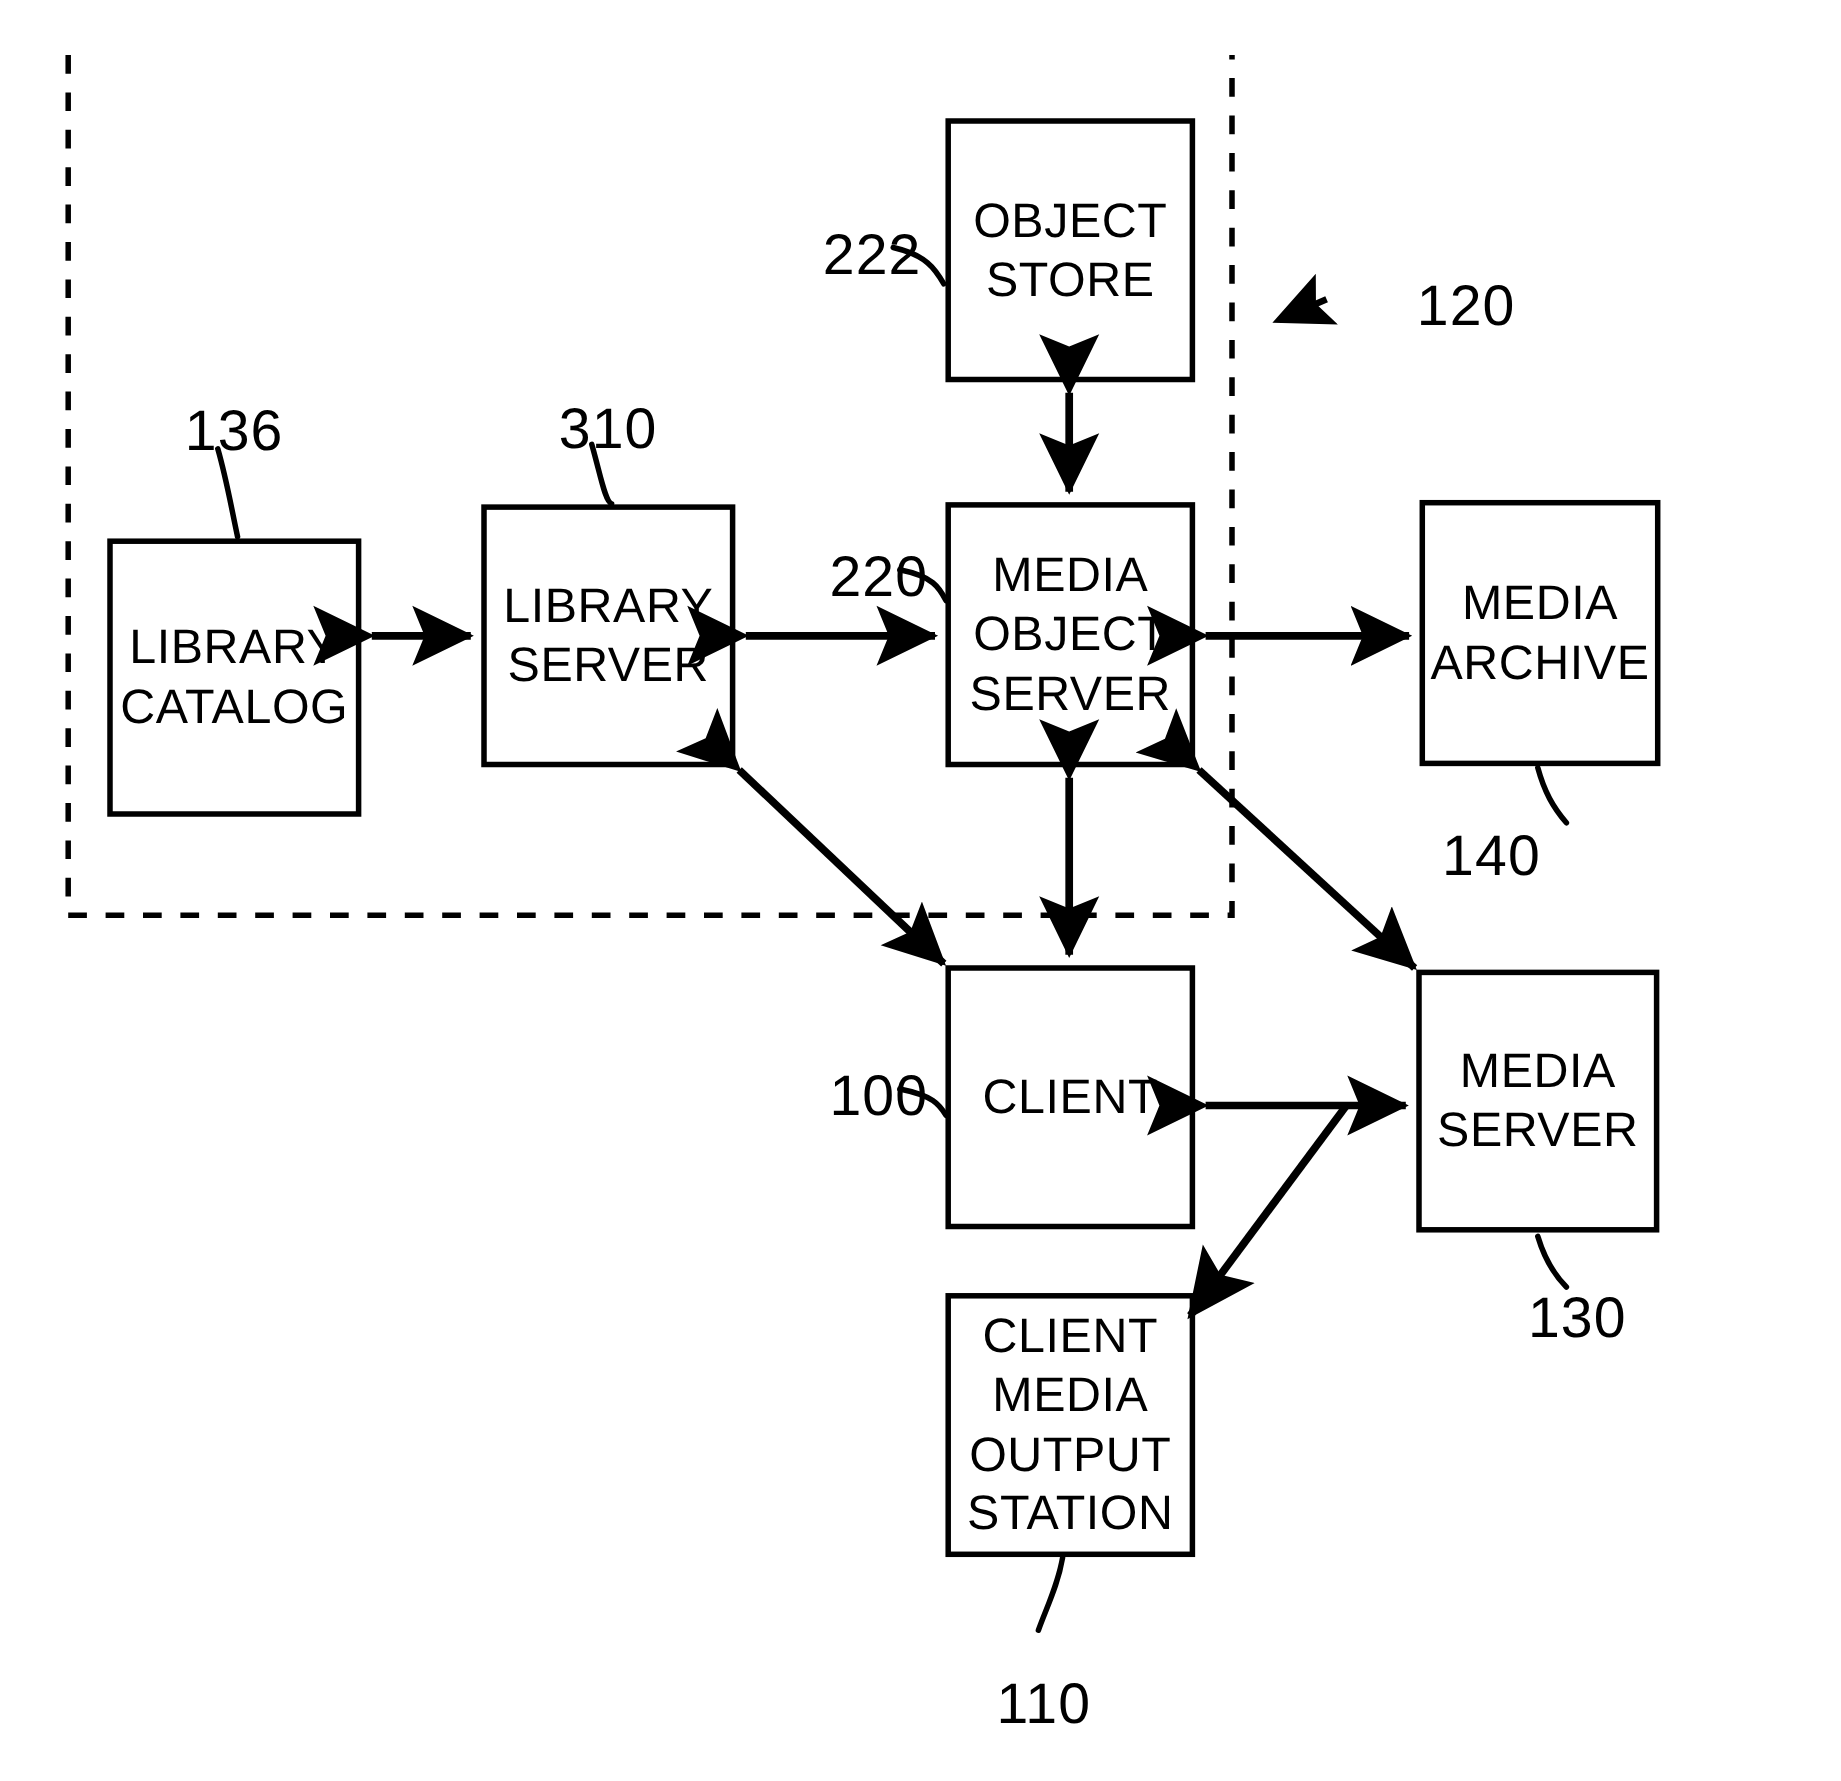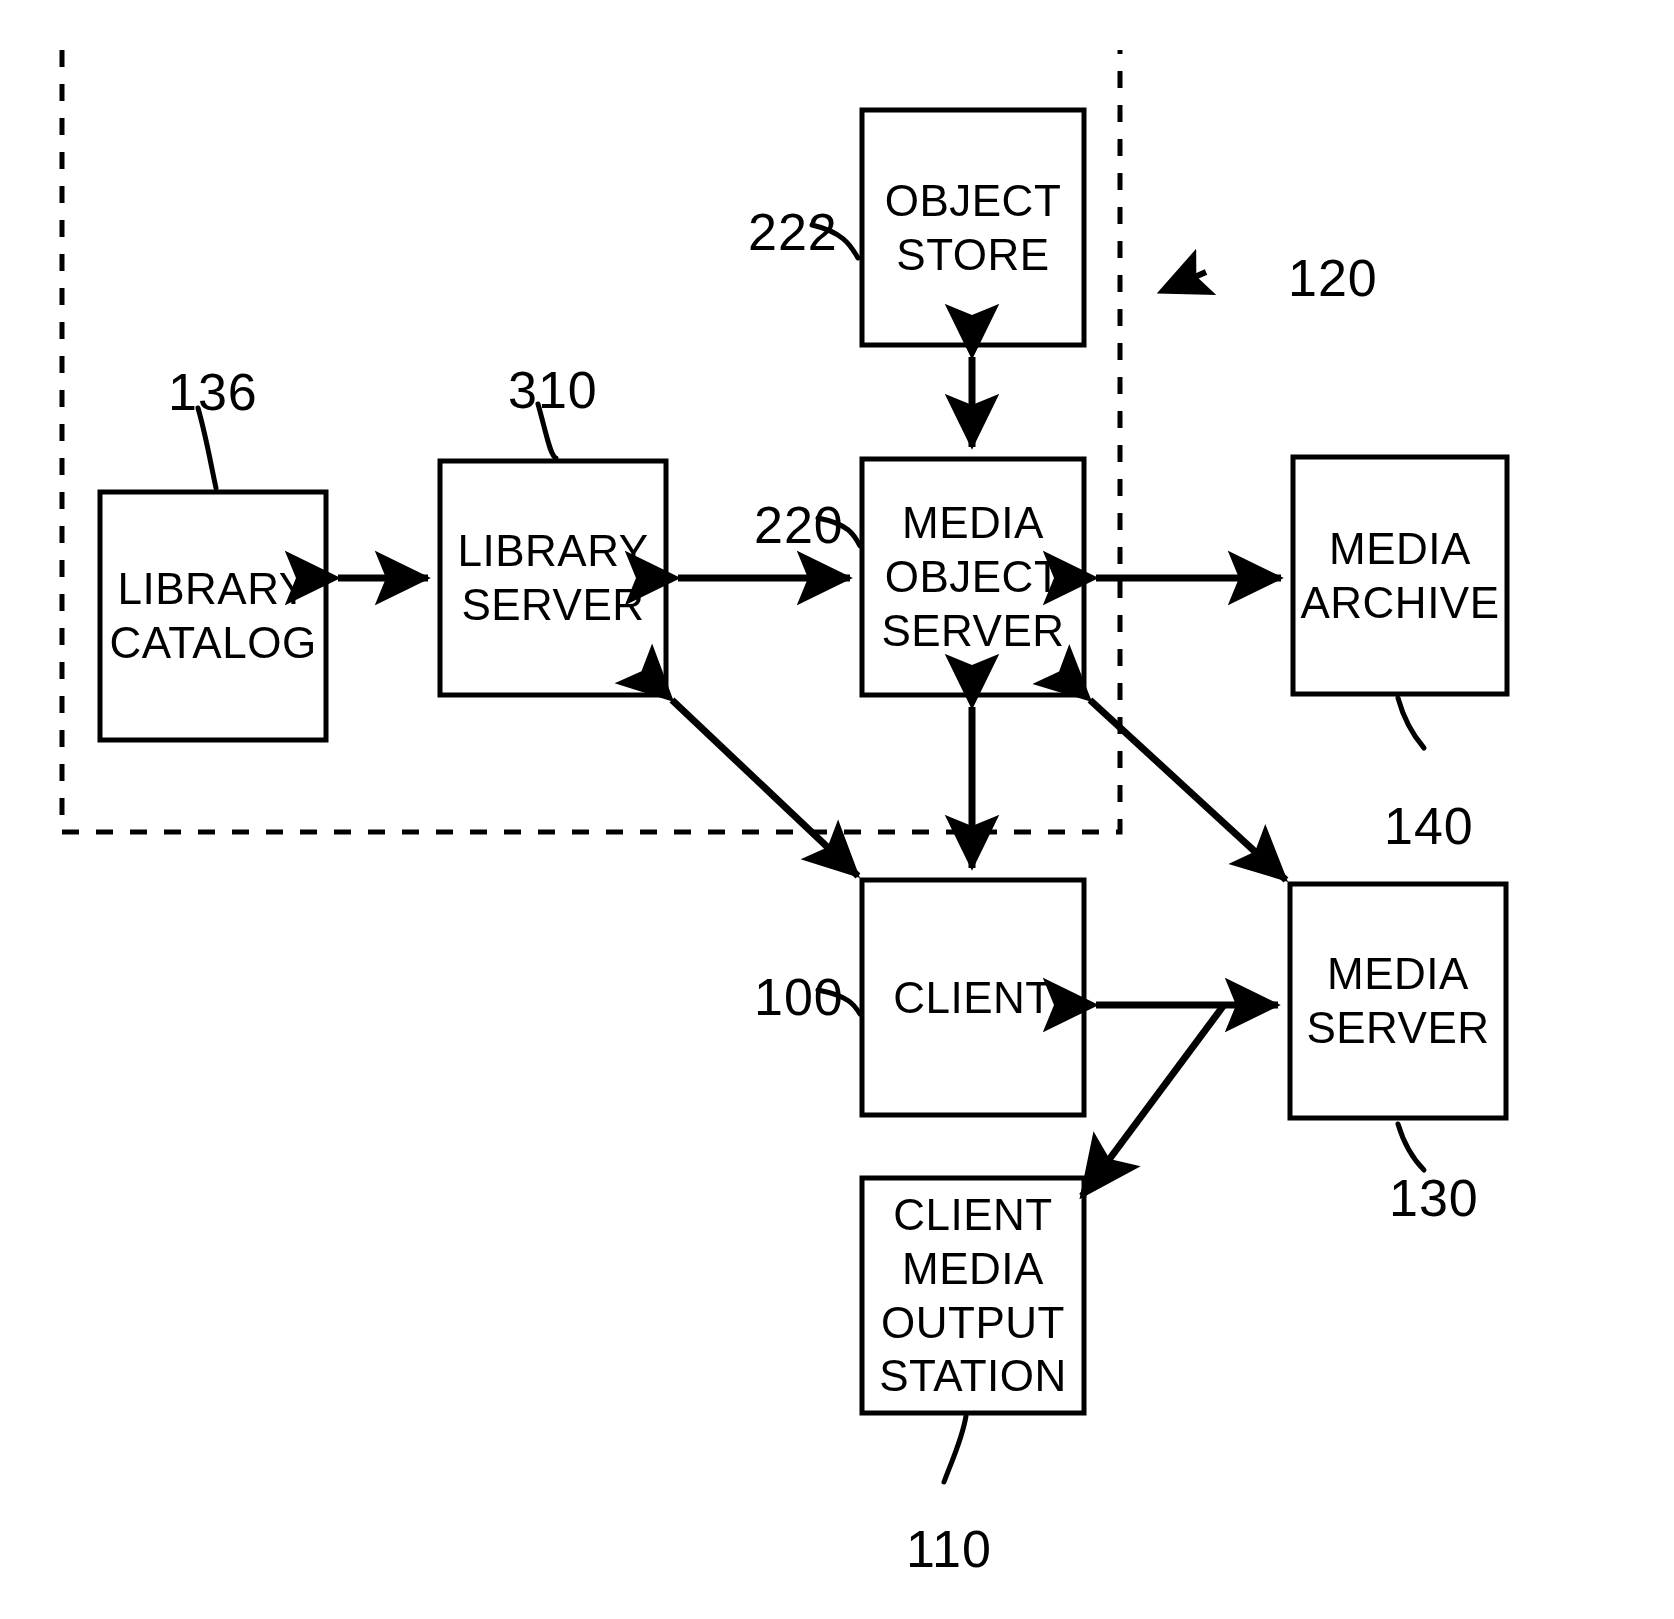--- a/index.html
+++ b/index.html
@@ -141,21 +141,21 @@
   <div class="ref-num" style="left:168px; top:362px;">136</div>
 
   <div class="ref-num" style="left:508px; top:360px;">310</div>
 
   <div class="ref-num" style="left:748px; top:202px;">222</div>
 
   <div class="ref-num" style="left:1288px; top:248px;">120</div>
 
   <div class="ref-num" style="left:754px; top:495px;">220</div>
 
-  <div class="ref-num" style="left:1384px; top:748px;margin-top:48px;">140</div>
+  <div class="ref-num" style="left:1311px; top:748px;">140</div>
 
   <div class="ref-num" style="left:754px; top:967px;">100</div>
 
   <div class="ref-num" style="left:1389px; top:1168px;">130</div>
 
   <div class="ref-num" style="left:906px; top:1519px;">110</div>
 
 </div>
 
 </body></html>

